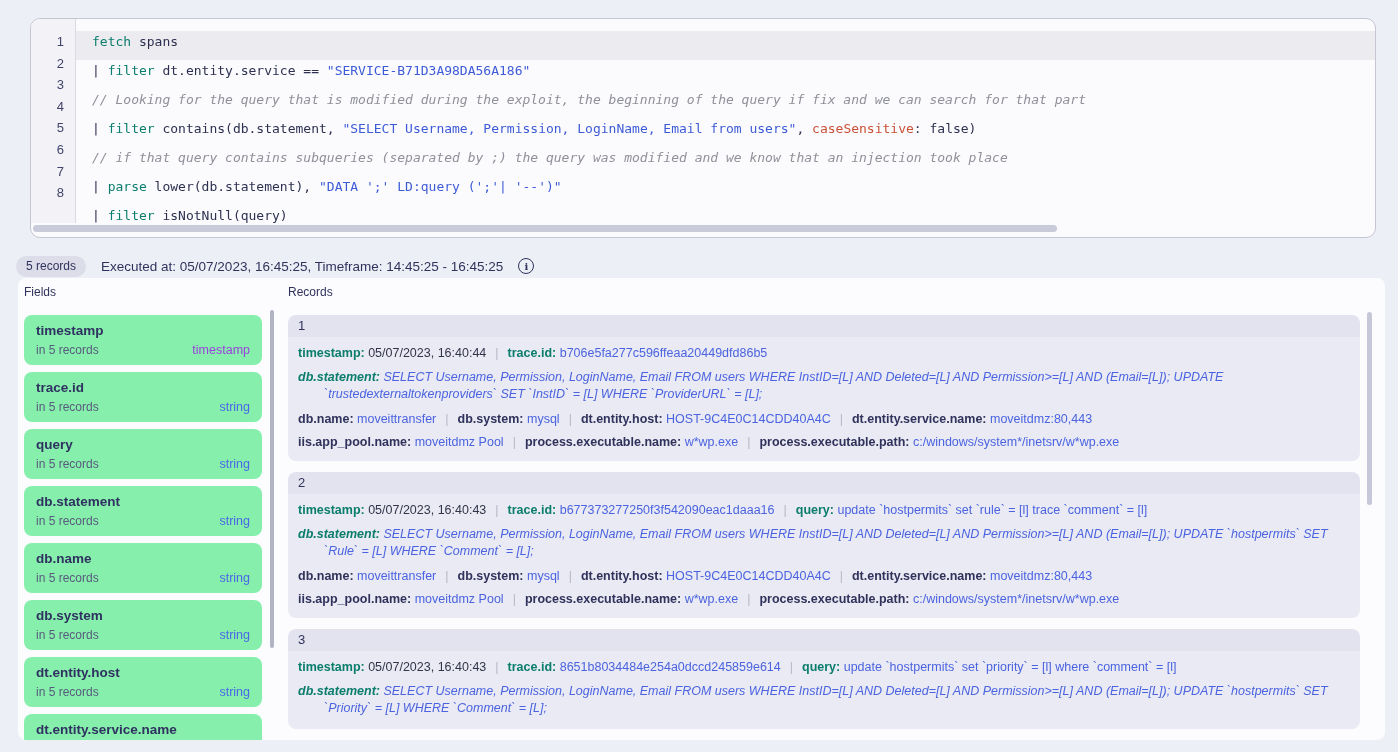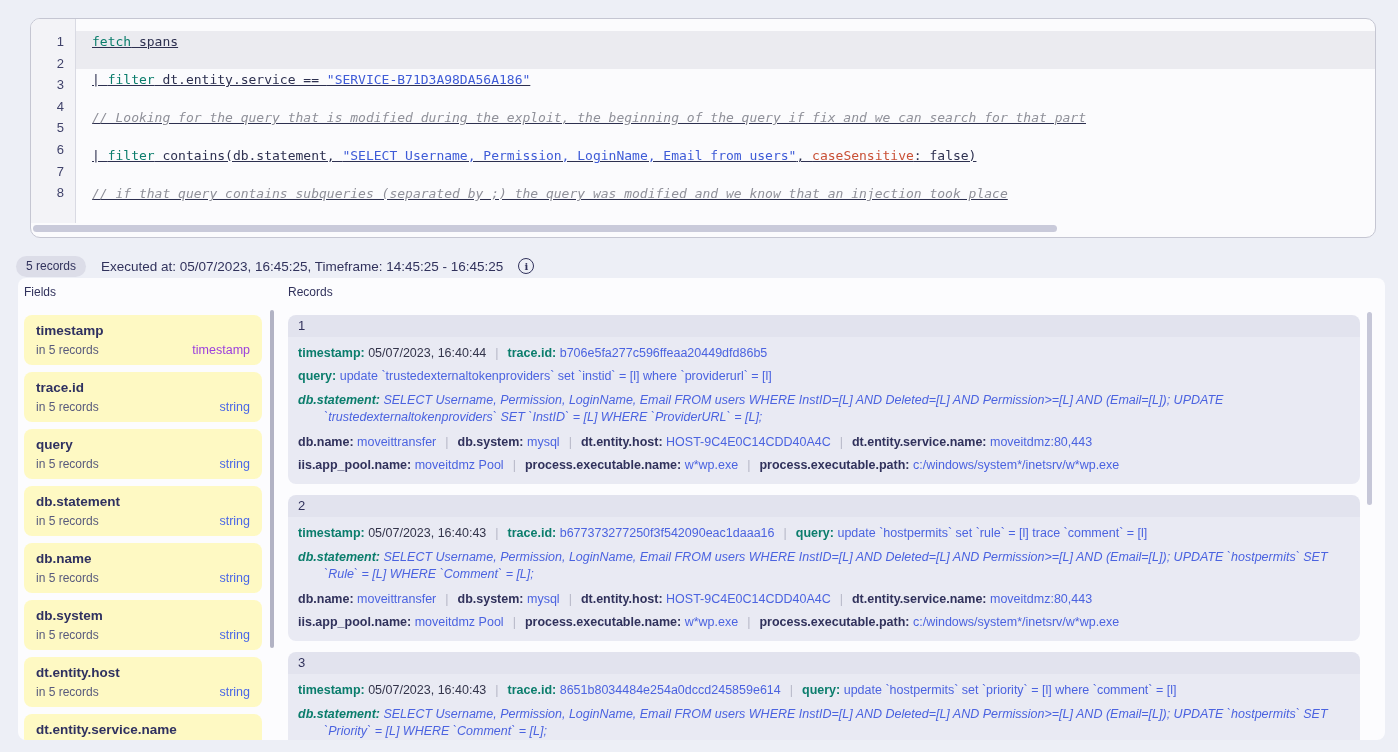--- a/index.html
+++ b/index.html
@@ -7,22 +7,22 @@
   body { background:#edeff6; font-family:"Liberation Sans", sans-serif; position:relative; }
 
   
   #editor { position:absolute; left:30px; top:18px; width:1346px; height:220px;
             background:#fbfbfd; border:1px solid #c5c6d2; border-radius:10px; overflow:hidden; }
   #editor-inner { position:absolute; left:0; top:0; right:0; bottom:14px; display:flex; overflow:hidden; }
   .gutter { width:45px; background:#f3f3f7; border-right:1px solid #d9dae3; padding-top:12px; flex:none; }
   .gutter-num { height:21.6px; line-height:21.6px; text-align:right; padding-right:11px;
                 font-size:13px; color:#40426b; }
   .code-col { flex:1; padding-top:12px; overflow:hidden; }
-  .code-line { height:38px; line-height:21.6px; white-space:pre; padding-left:16px;
-               font-family:"DejaVu Sans Mono", monospace; font-size:13px; color:#2d3050;text-decoration:underline; }
+  .code-line { height:29px; line-height:21.6px; white-space:pre; padding-left:16px;
+               font-family:"DejaVu Sans Mono", monospace; font-size:13px; color:#2d3050; }
   .code-line.active { background:#ebebf0; }
   .tk-kw  { color:#0b7d6c; }
   .tk-str { color:#3e5bd7; }
   .tk-cm  { color:#8f9099; font-style:italic; }
   .tk-err { color:#c95036; }
   .tk-pl  { color:#2d3050; }
   .hscroll { position:absolute; left:2px; bottom:5px; width:1024px; height:7px;
              border-radius:4px; background:#c9cada; }
 
   
@@ -34,21 +34,21 @@
                font-size:10px; font-weight:bold; color:#31325c; font-family:"DejaVu Serif", serif; }
 
   
   #content { position:absolute; left:18px; top:278px; width:1367px; height:462px;
              background:#fcfcfe; border-radius:8px; overflow:hidden; }
   .col-title { font-size:12px; color:#31325c; }
 
   
   #fields-col { position:absolute; left:6px; top:7px; width:238px; }
   #fields-list { margin-top:16px; }
-  .field-card { background:#fef9c3; border-radius:8px; height:50px; padding:8px 12px 0; margin-bottom:7px; }
+  .field-card { background:#86efac; border-radius:8px; height:50px; padding:8px 12px 0; margin-bottom:7px; }
   .fc-name { font-size:13.5px; font-weight:bold; color:#2f3160; }
   .fc-meta { display:flex; justify-content:space-between; margin-top:5px; font-size:12px; color:#585a7d; }
   .fc-type { font-size:12.5px; }
   .fc-type.string { color:#4a67e7; }
   .fc-type.timestamp { color:#9c41dd; }
   #fields-scrollbar { position:absolute; left:252px; top:32px; width:4px; height:338px;
                       background:#b2b3c4; border-radius:2px; }
 
   
   #records-col { position:absolute; left:270px; top:7px; width:1072px; }
@@ -166,21 +166,20 @@
   </div>
   <div id="fields-scrollbar"></div>
 
   <div id="records-col">
     <div class="col-title">Records</div>
     <div id="records-list">
         <div class="record-card">
           <div class="rec-head">1</div>
           <div class="rec-body">
             <div class="rec-row"><span class="k teal">timestamp: </span><span class="v dark">05/07/2023, 16:40:44</span><span class="pipe">|</span><span class="k teal">trace.id: </span><span class="v blue">b706e5fa277c596ffeaa20449dfd86b5</span></div>
-            <div class="rec-row"><span class="k teal">query: </span><span class="v blue">update `trustedexternaltokenproviders` set `instid` = [l] where `providerurl` = [l]</span></div>
             <div class="rec-row hang"><span class="k teal">db.statement: </span><span class="v blue">SELECT Username, Permission, LoginName, Email FROM users WHERE InstID=[L] AND Deleted=[L] AND Permission&gt;=[L] AND (Email=[L]); UPDATE `trustedexternaltokenproviders` SET `InstID` = [L] WHERE `ProviderURL` = [L];</span></div>
             <div class="rec-row"><span class="k dark">db.name: </span><span class="v blue">moveittransfer</span><span class="pipe">|</span><span class="k dark">db.system: </span><span class="v blue">mysql</span><span class="pipe">|</span><span class="k dark">dt.entity.host: </span><span class="v blue">HOST-9C4E0C14CDD40A4C</span><span class="pipe">|</span><span class="k dark">dt.entity.service.name: </span><span class="v blue">moveitdmz:80,443</span></div>
             <div class="rec-row"><span class="k dark">iis.app_pool.name: </span><span class="v blue">moveitdmz Pool</span><span class="pipe">|</span><span class="k dark">process.executable.name: </span><span class="v blue">w*wp.exe</span><span class="pipe">|</span><span class="k dark">process.executable.path: </span><span class="v blue">c:/windows/system*/inetsrv/w*wp.exe</span></div>
           </div>
         </div>
         <div class="record-card">
           <div class="rec-head">2</div>
           <div class="rec-body">
             <div class="rec-row"><span class="k teal">timestamp: </span><span class="v dark">05/07/2023, 16:40:43</span><span class="pipe">|</span><span class="k teal">trace.id: </span><span class="v blue">b677373277250f3f542090eac1daaa16</span><span class="pipe">|</span><span class="k teal">query: </span><span class="v blue">update `hostpermits` set `rule` = [l] trace `comment` = [l]</span></div>
             <div class="rec-row hang"><span class="k teal">db.statement: </span><span class="v blue">SELECT Username, Permission, LoginName, Email FROM users WHERE InstID=[L] AND Deleted=[L] AND Permission&gt;=[L] AND (Email=[L]); UPDATE `hostpermits` SET `Rule` = [L] WHERE `Comment` = [L];</span></div>

